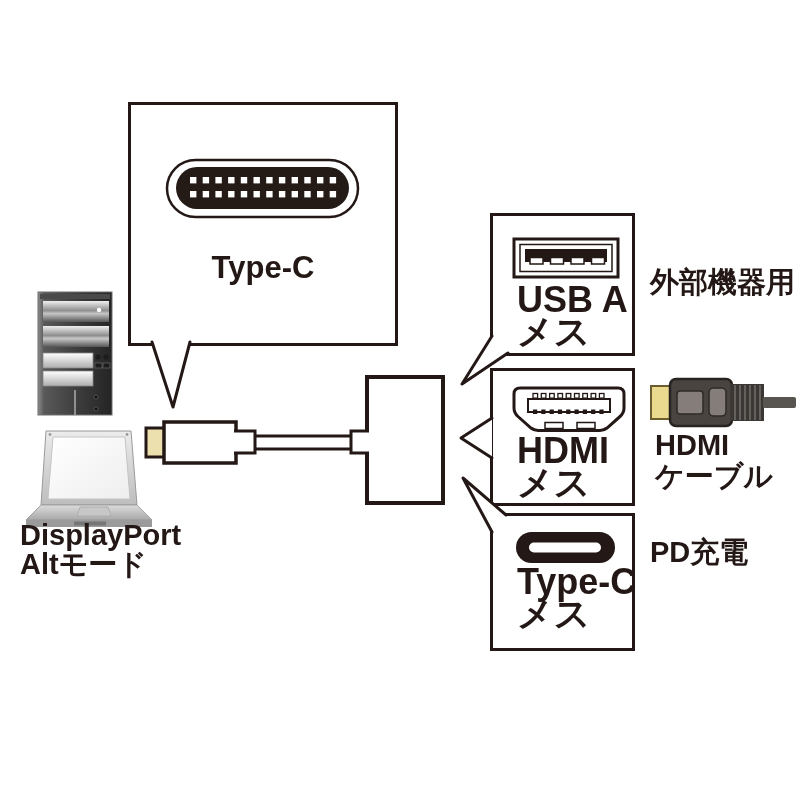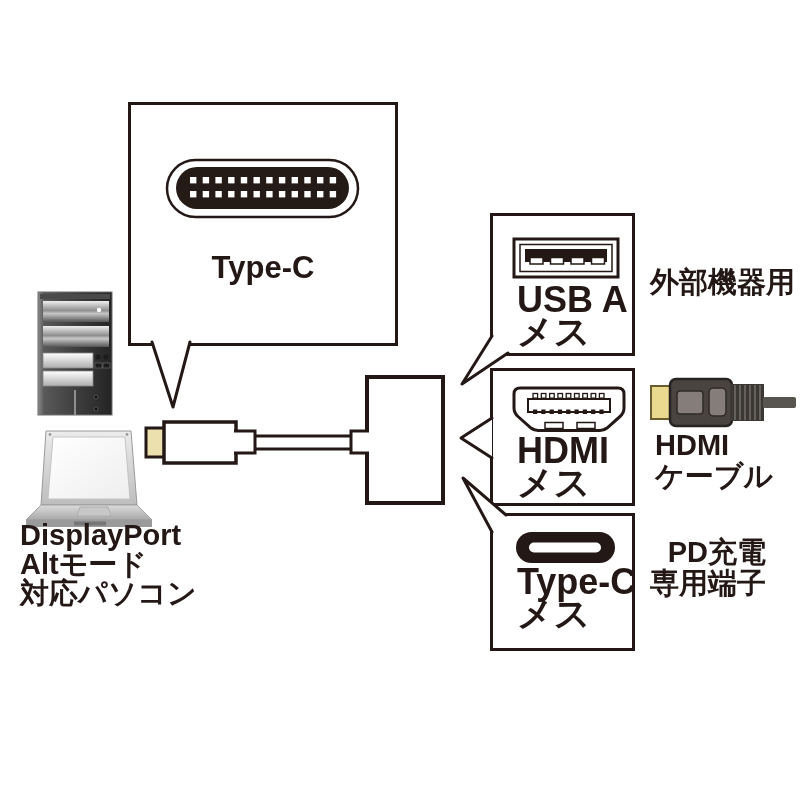--- a/index.html
+++ b/index.html
@@ -219,22 +219,20 @@
 
   <div class="label lbl-annot" style="left:650px;top:267px;">外部機器用</div>
 
   <div class="label lbl-annot" style="left:655px;top:430px;">
     <div>HDMI</div>
     <div>ケーブル</div>
   </div>
 
   <div class="label lbl-annot" style="left:650px;top:537px;text-align:right;">
     <div>PD充電</div>
-    <div>専用端子</div>
   </div>
 
   <div class="label lbl-pc" style="left:20px;top:521px;">
     <div>DisplayPort</div>
     <div>Altモード</div>
-    <div>対応パソコン</div>
   </div>
 
 </div>
 
 </body></html>

